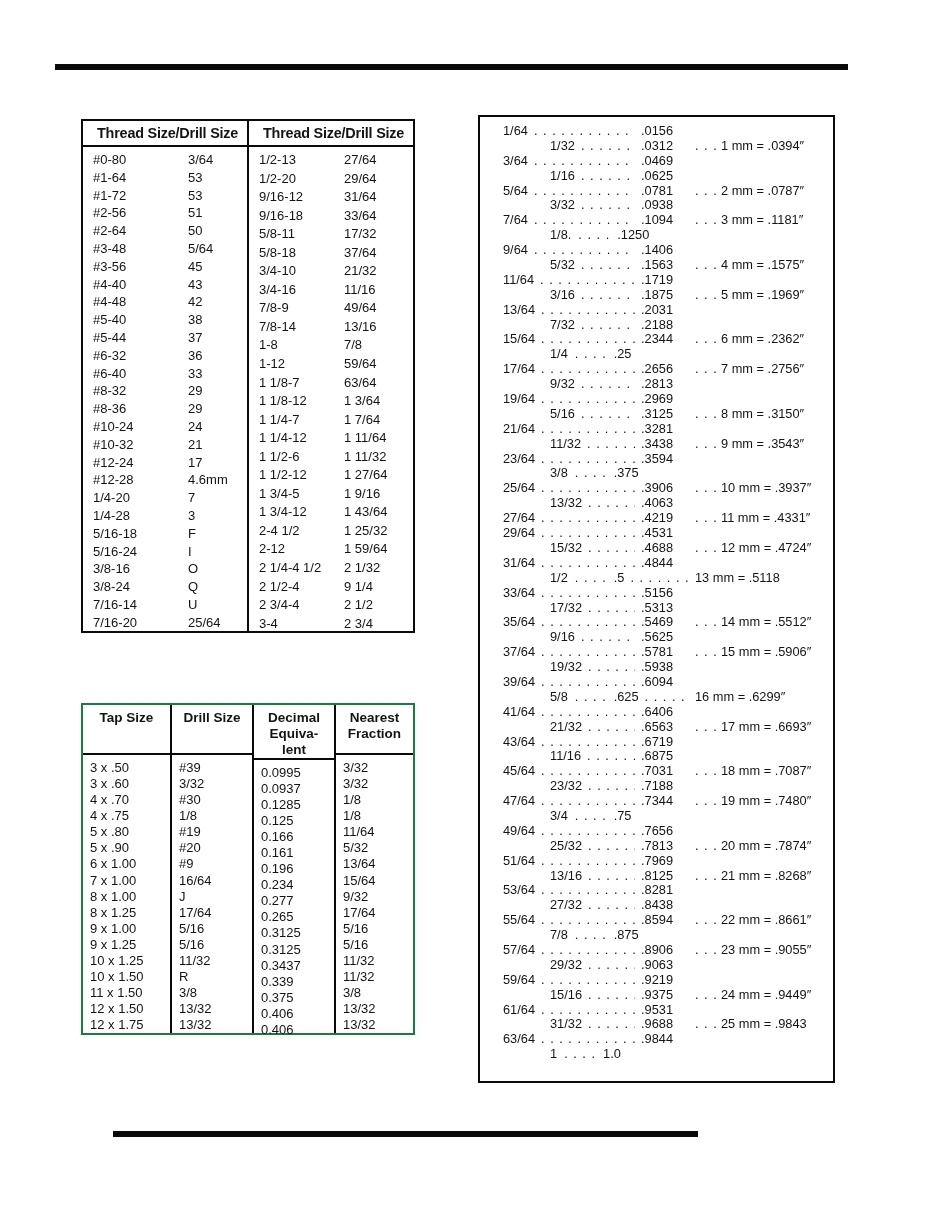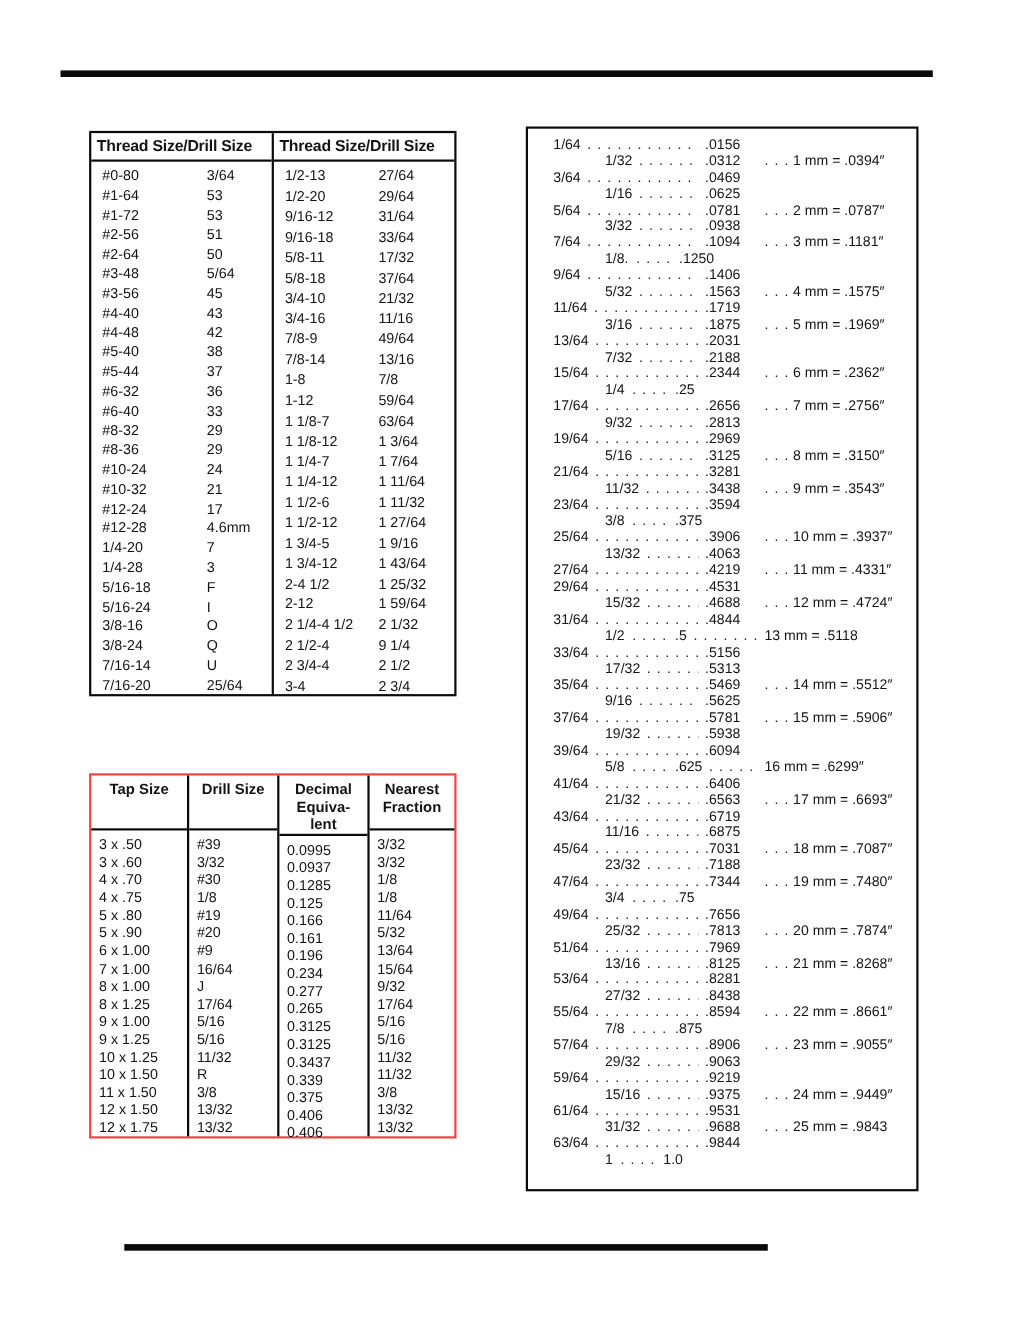--- a/index.html
+++ b/index.html
@@ -8,32 +8,32 @@
   .rule{position:absolute;background:#0a0a0a;}
   .rule-top{left:55px;top:64px;width:793px;height:6px;}
   .rule-bottom{left:113px;top:1131px;width:585px;height:6px;}
 
   
   .thread-table{position:absolute;left:81px;top:119px;width:334px;height:514px;
                 border:2px solid #0a0a0a;box-sizing:border-box;display:flex;}
   .tt-half{flex:1;display:flex;flex-direction:column;min-width:0;}
   .tt-left{border-right:2px solid #0a0a0a;}
   .tt-header{height:24px;line-height:24px;border-bottom:2px solid #0a0a0a;
-             font-weight:bold;font-size:14.4px;padding-left:5px;white-space:nowrap;
+             font-weight:bold;font-size:14.4px;padding-left:14px;white-space:nowrap;
              letter-spacing:-0.2px;}
   .tt-rows{flex:1;padding:4px 0 0 10px;}
   .trow{display:flex;font-size:13px;}
   .tt-left .trow{height:17.8px;line-height:17.8px;}
   .tt-right .trow{height:18.55px;line-height:18.55px;}
   .tt-left .c1{flex:none;width:95px;}
   .tt-right .c1{flex:none;width:85px;}
 
   
   .tap-table{position:absolute;left:81px;top:703px;width:334px;height:332px;
-             border:2px solid #ef4444;box-sizing:border-box;display:flex;}
+             border:2px solid #15803d;box-sizing:border-box;display:flex;}
   .tap-col{display:flex;flex-direction:column;box-sizing:border-box;}
   .tap-col:not(:last-child){border-right:2px solid #0a0a0a;}
   .tap-col-0{width:89px;}.tap-col-1{width:82px;justify-content:center;}.tap-col-2{width:82px;}.tap-col-3{flex:1;}
   .tap-head{height:52px;border-bottom:2px solid #0a0a0a;font-weight:bold;font-size:13.5px;
             line-height:16px;text-align:center;padding-top:5px;box-sizing:content-box;}
   .tap-body{flex:1;padding-top:5px;}
   .tap-cell{height:16.05px;line-height:16.05px;font-size:13px;padding-left:7px;white-space:nowrap;}
 
   
   .dec-box{position:absolute;left:478px;top:115px;width:357px;height:968px;

